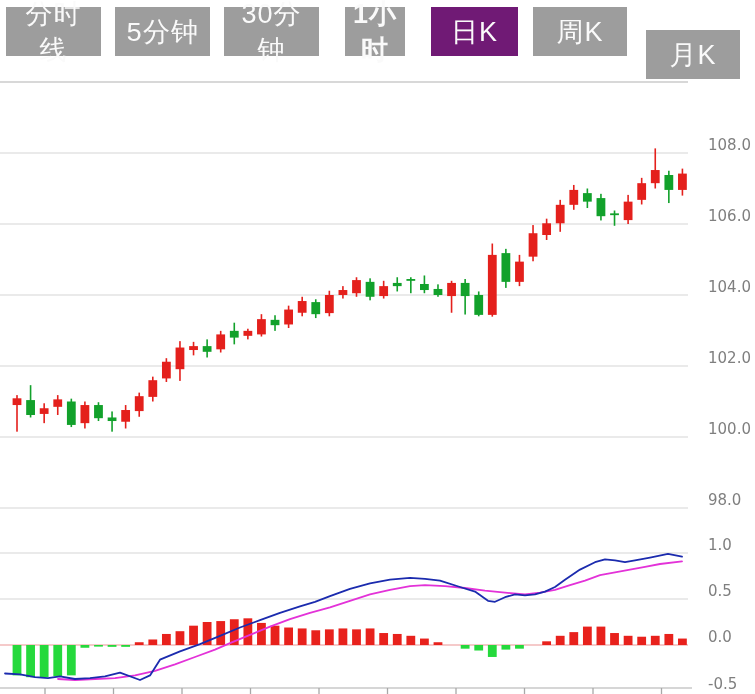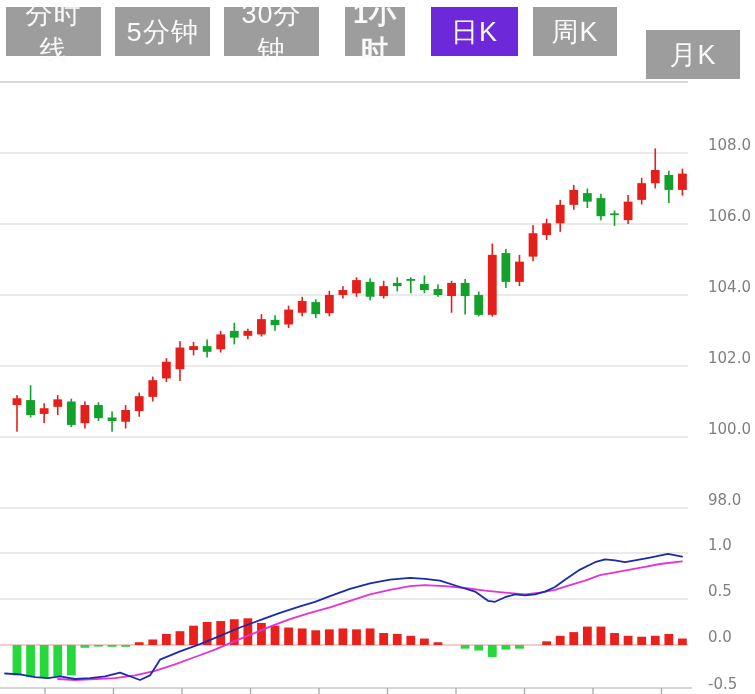--- a/index.html
+++ b/index.html
@@ -2,21 +2,21 @@
 <html><head>
 <meta charset="utf-8">
 <style>
   html,body{margin:0;padding:0;background:#ffffff;}
   #app{position:relative;width:755px;height:694px;background:#ffffff;overflow:hidden;
        font-family:"Liberation Sans","DejaVu Sans",sans-serif;}
   .tabbar{position:absolute;left:0;top:0;width:755px;height:70px;}
   .tab{position:absolute;top:7px;height:49px;display:flex;align-items:center;justify-content:center;
        background:#9d9d9d;color:#fafafa;font-size:27px;letter-spacing:1px;cursor:pointer;
        border:none;user-select:none;}
-  .tab.active{background:#6d28d9;}
+  .tab.active{background:#701a75;}
   #chart-svg{position:absolute;left:0;top:0;}
 </style>
 </head>
 <body>
 
 <div id="app">
 
   <svg id="chart-svg" width="755" height="694">
     <g id="g-grid">
         <line x1="0" y1="82" x2="688" y2="82" stroke="#d8d8d8" stroke-width="2"></line>
@@ -316,17 +316,17 @@
         <polyline points="5,673.5 20,674.4 35,677.2 48,678.1 60,676.3 75,679.0 90,678.1 105,676.3 120,672.6 140,680.0 150,675.4 160,659.7 180,651.4 200,644.1 220,635.8 240,627.5 260,620.2 280,612.8 300,606.4 315,601.8 330,596.2 350,588.9 370,583.4 390,579.7 410,577.8 425,578.8 440,580.6 460,587.0 475,591.6 488,600.8 495,601.8 505,597.2 515,594.4 525,595.3 535,594.4 545,591.6 555,587.0 565,579.7 580,569.6 595,562.2 605,559.4 615,560.4 625,562.2 635,560.4 650,557.6 668,553.9 682,556.7" fill="none" stroke="#1b2bae" stroke-width="1.8" stroke-linejoin="round" stroke-linecap="round"></polyline>
       </g>
   </svg>
 
   <div class="tabbar">
     <button class="tab" style="left:6px;width:95px;">分时线</button>
     <button class="tab" style="left:115px;width:95px;font-family:Liberation Mono, monospace;">5分钟</button>
     <button class="tab" style="left:224px;width:95px;">30分钟</button>
     <button class="tab" style="left:345px;width:60px;font-weight:bold;">1小时</button>
     <button class="tab active" style="left:431px;width:87px;">日K</button>
-    <button class="tab" style="left:533px;width:84px;">周K</button>
+    <button class="tab" style="left:533px;width:94px;">周K</button>
     <button class="tab" style="left:646px;width:94px;margin-top:23px;">月K</button>
   </div>
 
 </div>
 
 </body></html>

